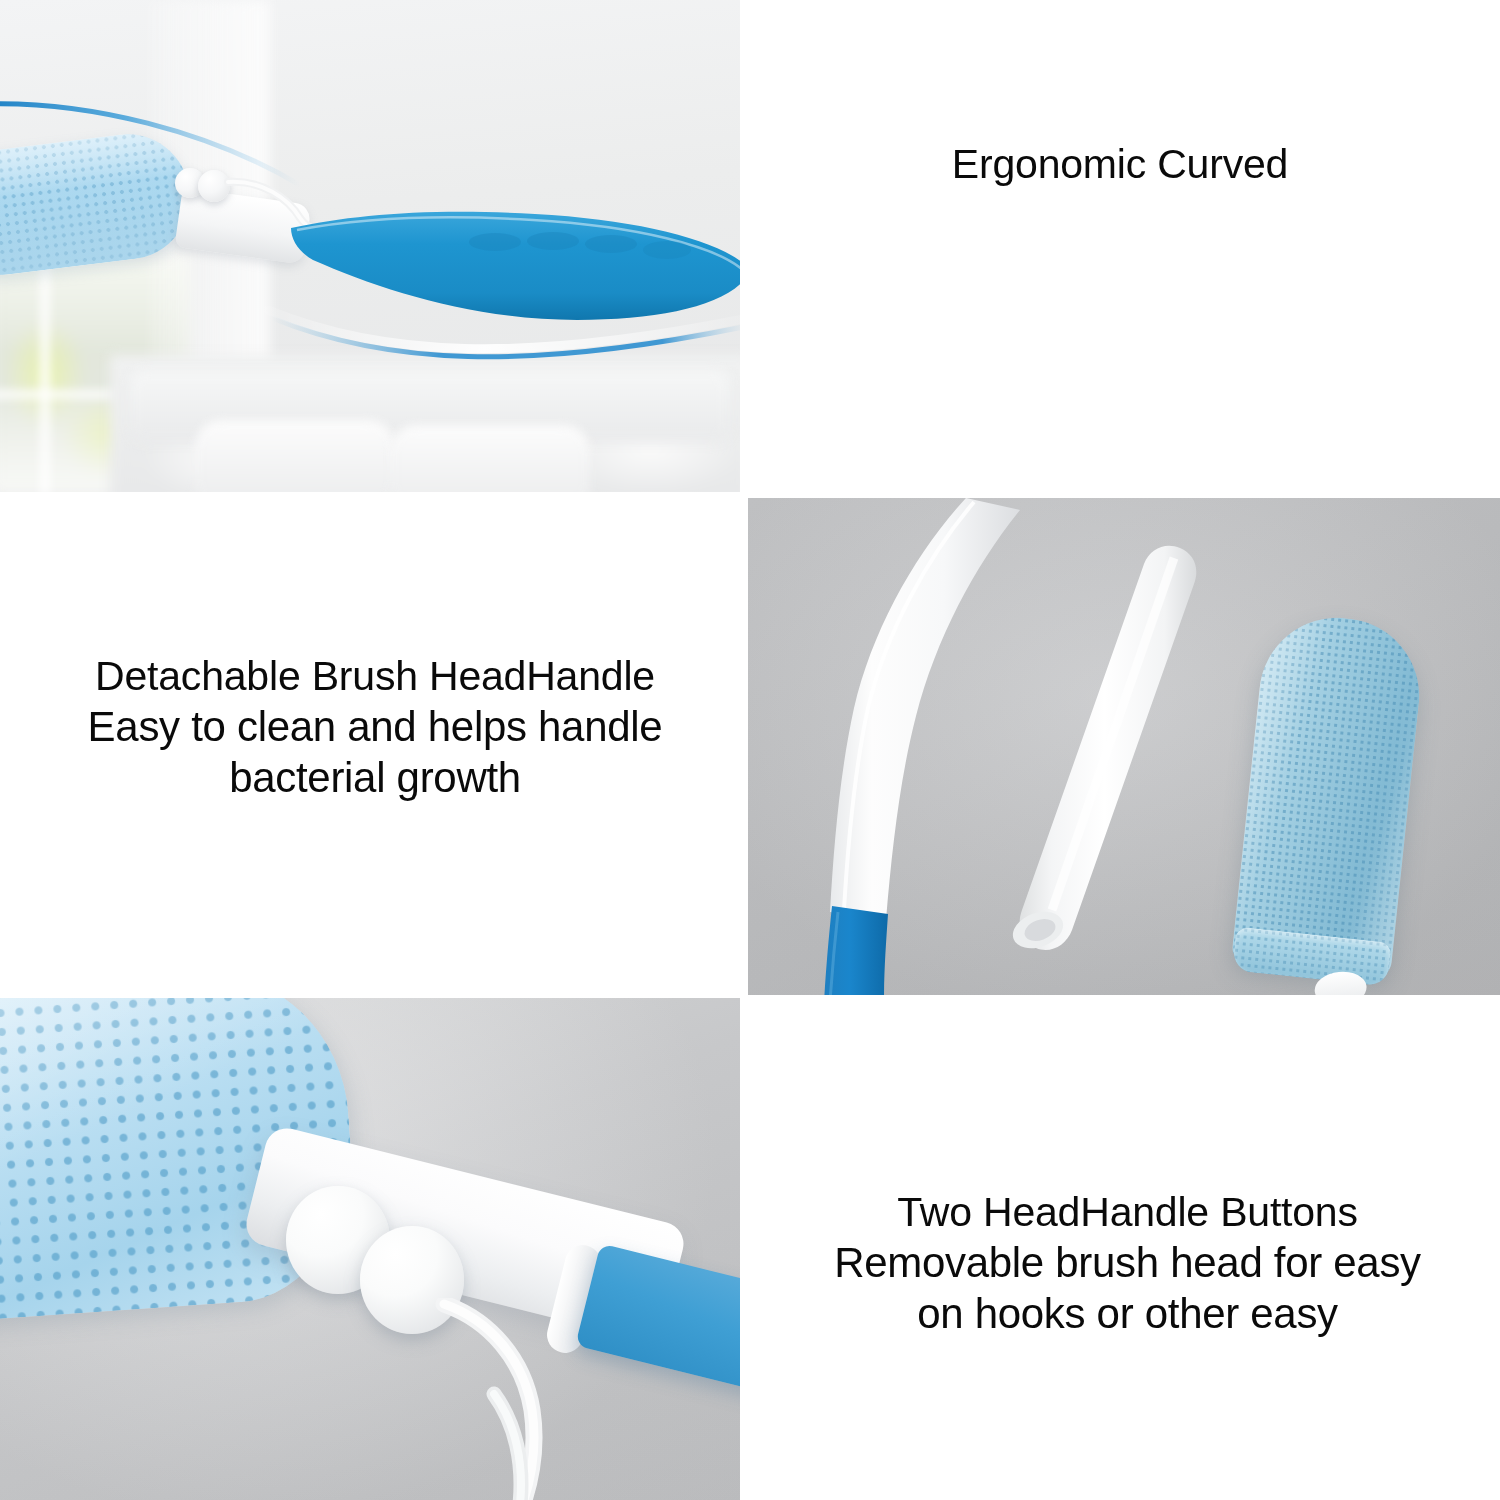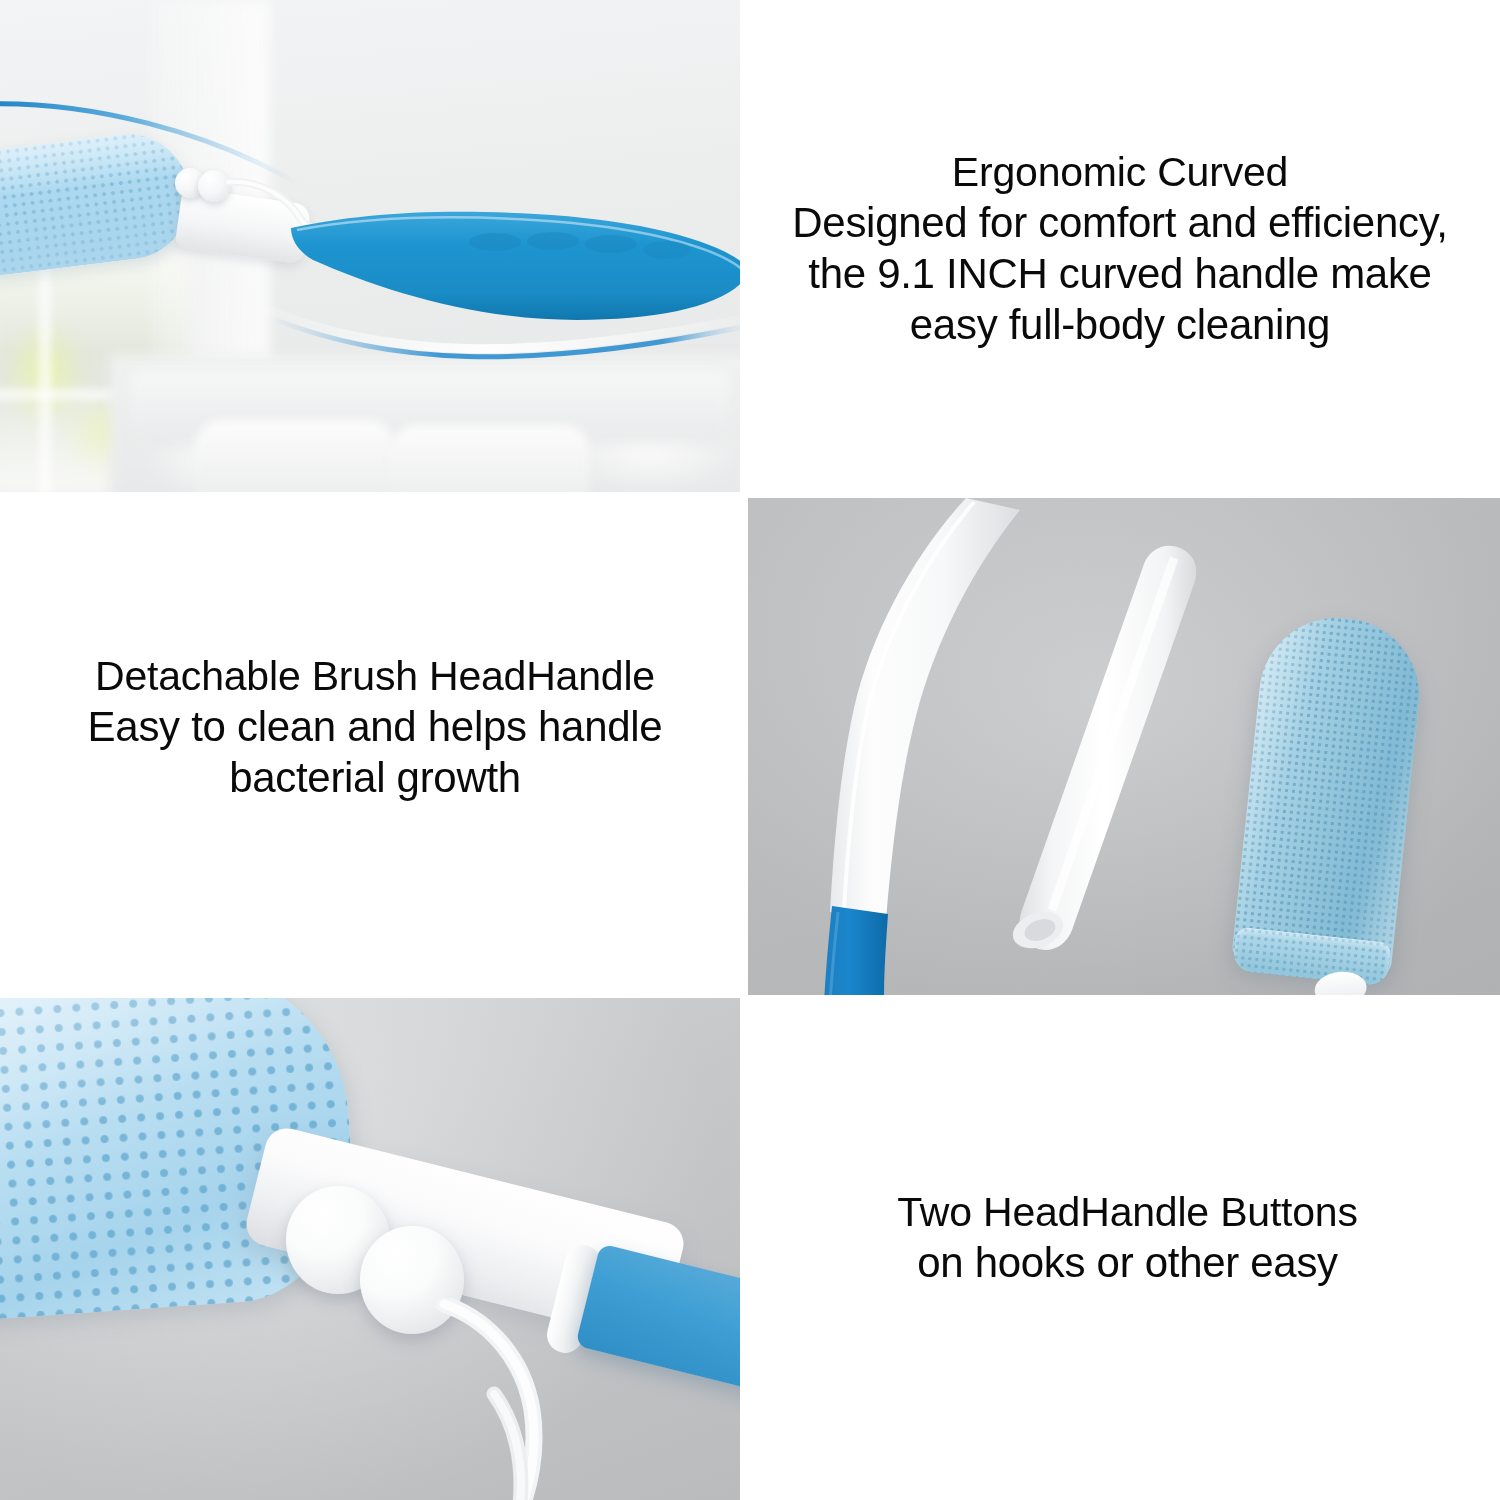--- a/index.html
+++ b/index.html
@@ -144,21 +144,21 @@
     left: 222px; top: 176px; width: 120px; height: 60px;
   }
   
   .grip-1 {
     position: absolute;
     left: 285px; top: 208px; width: 470px; height: 118px;
   }
 
   
   #text-ergonomic {
-    left: 760px; top: 140px; width: 720px; margin-top: 8px;
+    left: 760px; top: 140px; width: 720px;
   }
 
   
   #text-detachable {
     left: 20px; top: 652px; width: 710px;
   }
 
   
   #panel-parts {
     left: 748px; top: 498px; width: 752px; height: 497px;
@@ -331,25 +331,20 @@
       <path d="M12,22 C76,10 152,6 248,12 C352,18 430,38 458,62" fill="none" stroke="#ffffff" stroke-width="2.5" opacity=".45"></path>
       <ellipse cx="210" cy="34" rx="26" ry="9" fill="#1a86bd" opacity=".45"></ellipse>
       <ellipse cx="268" cy="33" rx="26" ry="9" fill="#1a86bd" opacity=".45"></ellipse>
       <ellipse cx="326" cy="36" rx="26" ry="9" fill="#1a86bd" opacity=".45"></ellipse>
       <ellipse cx="382" cy="42" rx="24" ry="9" fill="#1a86bd" opacity=".40"></ellipse>
     </svg>
   </div>
 
   <div class="textblock" id="text-ergonomic">
     <div class="headline">Ergonomic Curved</div>
-    <div class="bodycopy">
-      <div>Designed for comfort and efficiency,</div>
-      <div>the 9.1 INCH curved handle make</div>
-      <div>easy full-body cleaning</div>
-    </div>
   </div>
 
   <div class="textblock" id="text-detachable">
     <div class="headline">Detachable Brush HeadHandle</div>
     <div class="bodycopy">
       <div>Easy to clean and helps handle</div>
       <div>bacterial growth</div>
     </div>
   </div>
 
@@ -414,17 +409,18 @@
       <path d="M24,6 C70,22 104,62 112,112 C118,152 110,192 96,222" fill="none" stroke="#ffffff" stroke-width="9" stroke-linecap="round" opacity=".8"></path>
       <path d="M74,96 C96,126 104,166 100,206" fill="none" stroke="#eceeef" stroke-width="15" stroke-linecap="round"></path>
       <path d="M74,96 C96,126 104,166 100,206" fill="none" stroke="#fbfcfc" stroke-width="8" stroke-linecap="round" opacity=".8"></path>
       <ellipse cx="99" cy="218" rx="16" ry="13" fill="#f6f7f8"></ellipse>
     </svg>
   </div>
 
   <div class="textblock" id="text-buttons">
     <div class="headline">Two HeadHandle Buttons</div>
     <div class="bodycopy">
+      <div>Removable brush head for easy</div>
       <div>on hooks or other easy</div>
     </div>
   </div>
 
 </div>
 
 </body></html>

